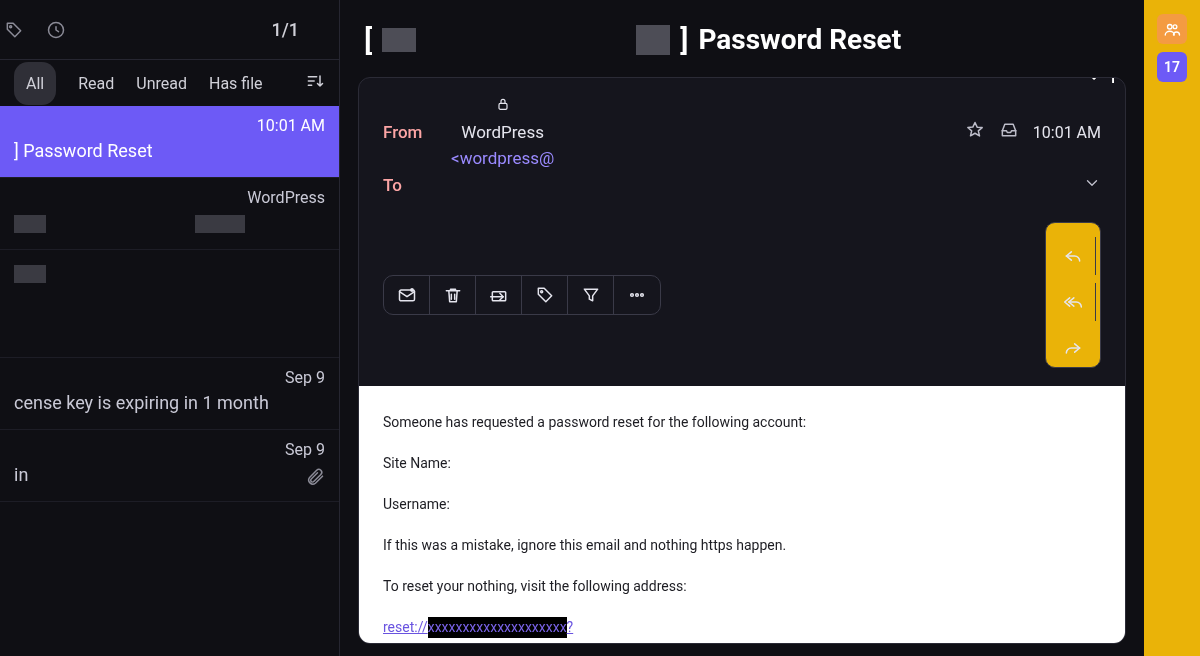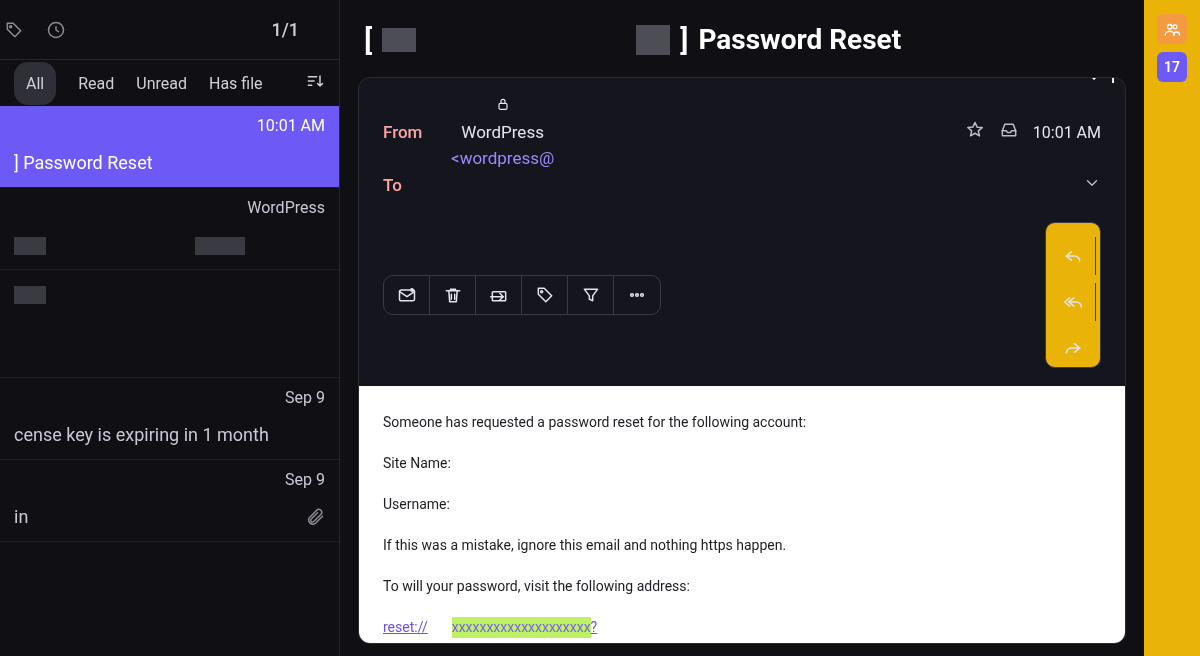--- a/index.html
+++ b/index.html
@@ -20,21 +20,21 @@
   
   .filters { display:flex; align-items:center; height:46px; padding:0 14px; gap:22px; }
   .filter { font-size:16px; color:#d0d0d8; cursor:pointer; }
   .pill { background:#2f2f37; padding:12px 12px; border-radius:14px; }
   .sort-btn { margin-left:auto; color:#d0d0d8; cursor:pointer; }
 
   
   .list { flex:1; overflow:hidden; }
   .row { padding:12px 14px 14px 14px; border-bottom:1px solid #1d1d26; cursor:pointer; position:relative; min-height:72px; }
   .row .time { position:absolute; top:10px; right:14px; font-size:16px; color:#c9c9d6; }
-  .row .subject { margin-top:34px; font-size:18px; color:#c9c9d6; }
+  .row .subject { margin-top:22px; font-size:18px; color:#c9c9d6; }
   .row.selected { background:#6d5af6; }
   .row.selected .time, .row.selected .subject { color:#fff; }
   .attach-icon { position:absolute; bottom:10px; right:14px; color:#8b8b97; }
   .placeholder { display:inline-block; background:#3a3a42; height:18px; vertical-align:middle;}
   .ph-sm{ width:32px;} .ph-md{ width:50px;}
 
   
   .subject-line { display:flex; align-items:center; gap:10px; padding:10px 6px 20px 6px; font-size:28px; font-weight:700; color:#fff;}
   .bracket { font-size:30px; font-weight:600;}
   .subject-text { font-weight:700;}
@@ -60,21 +60,21 @@
   .tool-group { display:flex; border:1px solid #3a3a48; border-radius:10px; overflow:hidden;}
   .tool-group.right { margin-left:auto;}
   .tool-btn { width:46px; height:38px; display:flex; align-items:center; justify-content:center; color:#e5e5ee; cursor:pointer; border-right:1px solid #3a3a48;}
   .tool-btn:last-child{ border-right:none;}
   .tool-btn svg{ stroke:currentColor; }
 
   
   .body { background:#fff; color:#1d1d23; flex:1; padding:26px 24px; font-size:14px; line-height:1.5; overflow:hidden;}
   .body p { margin-bottom:20px;}
   .body a { color:#6953e0; text-decoration:underline; word-break:break-all;}
-  .link-mask { display:inline-block; background:#bef264; color:#7a63e8;margin-left:24px; }
+  .link-mask { display:inline-block; background:#000000; color:#7a63e8; }
 
   
   .rail-btn { width:30px; height:30px; border-radius:6px; display:flex; align-items:center; justify-content:center; font-size:14px; color:#fff;}
   .orange{ background:#f49b42;}
   .violet-sq{ background:#6d5af6;}
   .violet-shield{ color:#6d5af6; background:transparent;}
 
   svg { fill:none; stroke-width:1.8; stroke-linecap:round; stroke-linejoin:round;}
 </style>
 </head>
@@ -278,21 +278,21 @@
               </svg>
           </div>
         </div>
       </div>
 
       <div class="body">
         <p>Someone has requested a password reset for the following account:</p>
         <p>Site Name:</p>
         <p>Username:</p>
         <p>If this was a mistake, ignore this email and nothing https happen.</p>
-        <p>To will your password, visit the following address:</p>
+        <p>To reset your nothing, visit the following address:</p>
         <p>
           <a href="#"><span>reset://</span><span class="link-mask">xxxxxxxxxxxxxxxxxxxx</span><span>?</span><br></a>
         </p>
       </div>
     </div>
   </div>
 
   <div class="right">
     <div class="rail-btn orange">
       <svg width="18" height="18" viewBox="0 0 24 24" stroke="#fff" fill="#fff">

